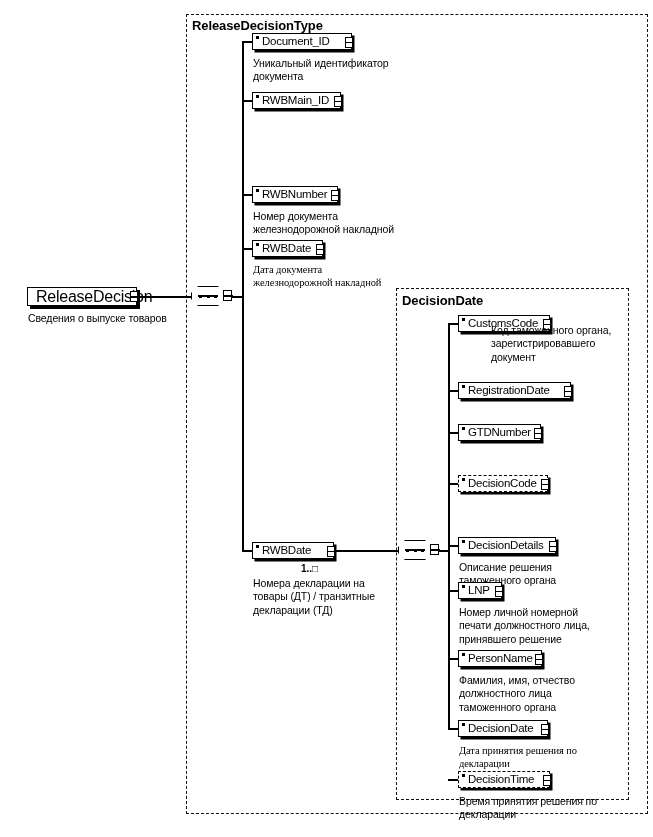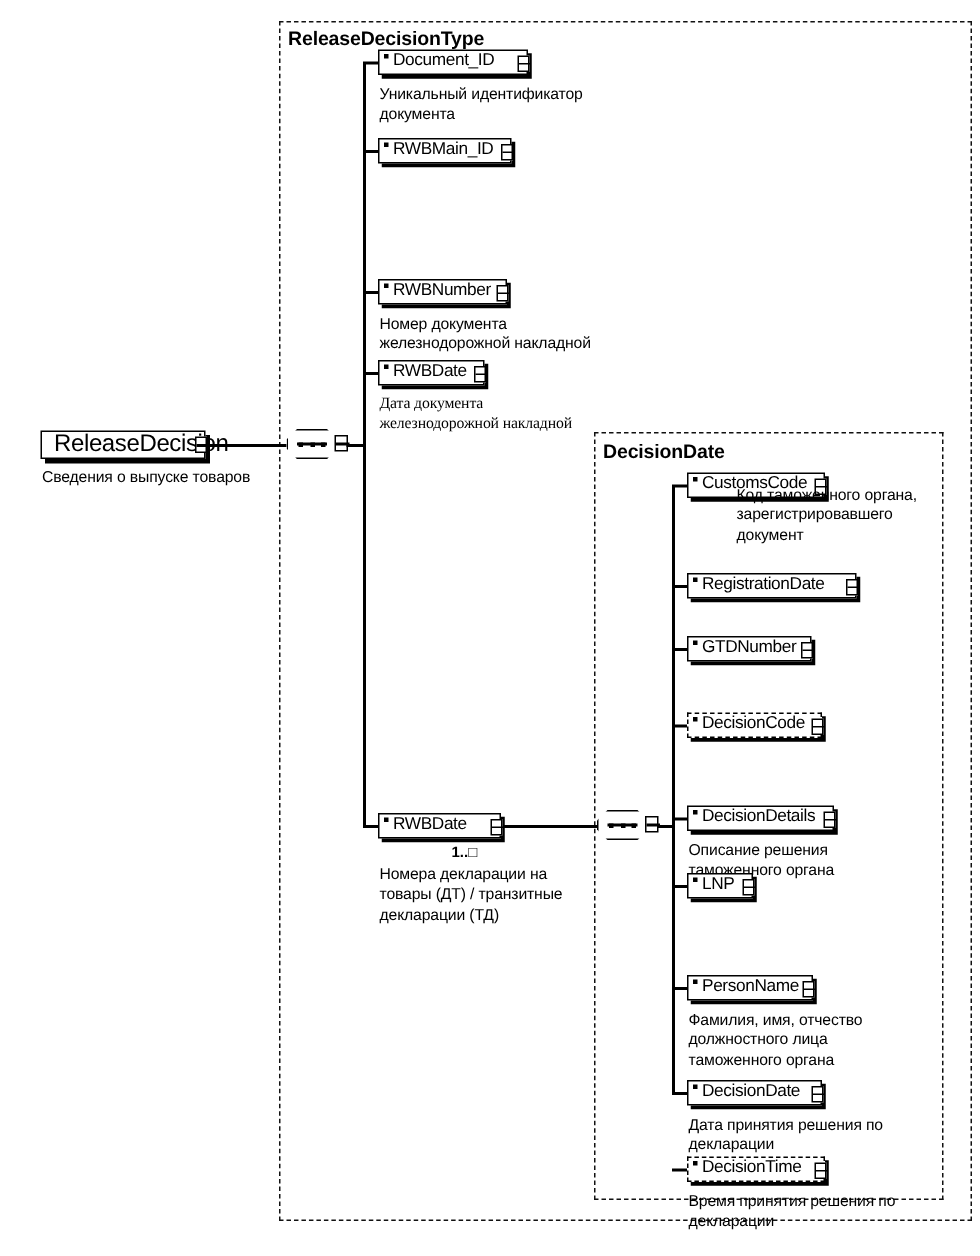--- a/index.html
+++ b/index.html
@@ -281,36 +281,39 @@
     <span class="type-stub"></span>
   </div>
   <div class="desc" style="left:459px; top:561px; width:180px;">Описание решения
 таможенного органа</div>
 
   <div class="hline" style="left:448px; top:590px; width:11px;"></div>
   <div class="node" style="left:458px; top:582px; width:44px;">
     <span class="node-label">LNP</span>
     <span class="type-stub"></span>
   </div>
+  <div class="desc" style="left:459px; top:606px; width:180px;">Номер личной номерной
+печати должностного лица,
+принявшего решение</div>
 
   <div class="hline" style="left:448px; top:658px; width:11px;"></div>
   <div class="node" style="left:458px; top:650px; width:84px;">
     <span class="node-label">PersonName</span>
     <span class="type-stub"></span>
   </div>
   <div class="desc" style="left:459px; top:674px; width:180px;">Фамилия, имя, отчество
 должностного лица
 таможенного органа</div>
 
   <div class="hline" style="left:448px; top:728px; width:11px;"></div>
   <div class="node" style="left:458px; top:720px; width:90px;">
     <span class="node-label">DecisionDate</span>
     <span class="type-stub"></span>
   </div>
-  <div class="desc" style="left:459px; top:744px; width:180px;">Дата принятия решения по
+  <div class="desc" style="left:459px; top:744px; width:180px;font-family:Liberation Serif, serif;">Дата принятия решения по
 декларации</div>
 
   <div class="hline" style="left:448px; top:779px; width:11px;"></div>
   <div class="node optional" style="left:458px; top:771px; width:92px;">
     <span class="node-label">DecisionTime</span>
     <span class="type-stub"></span>
   </div>
   <div class="desc" style="left:459px; top:795px; width:180px;">Время принятия решения по
 декларации</div>
 

